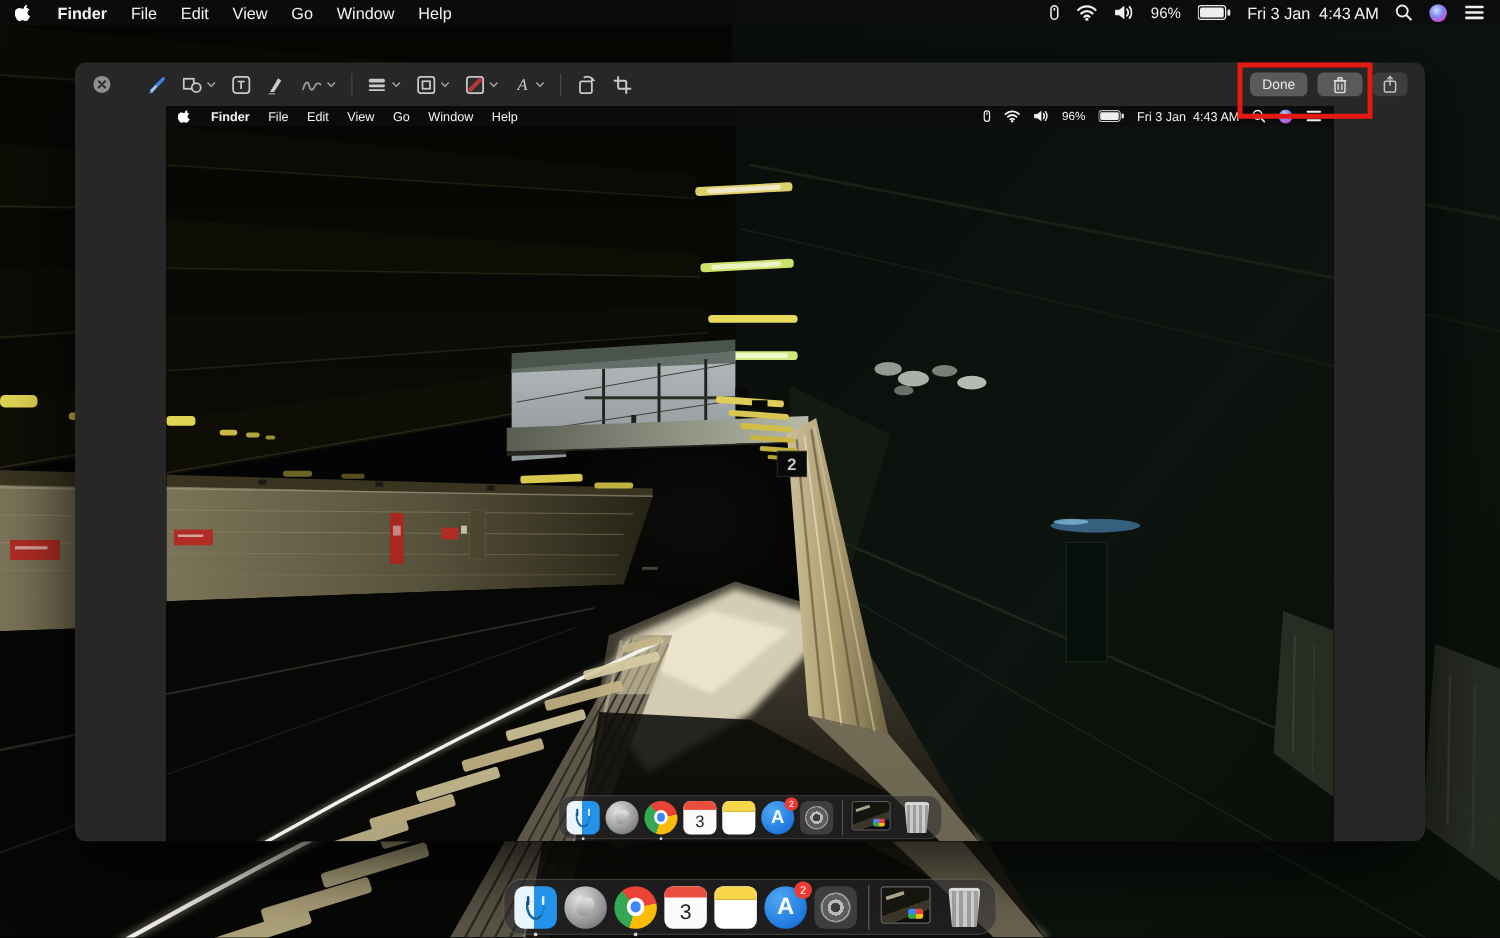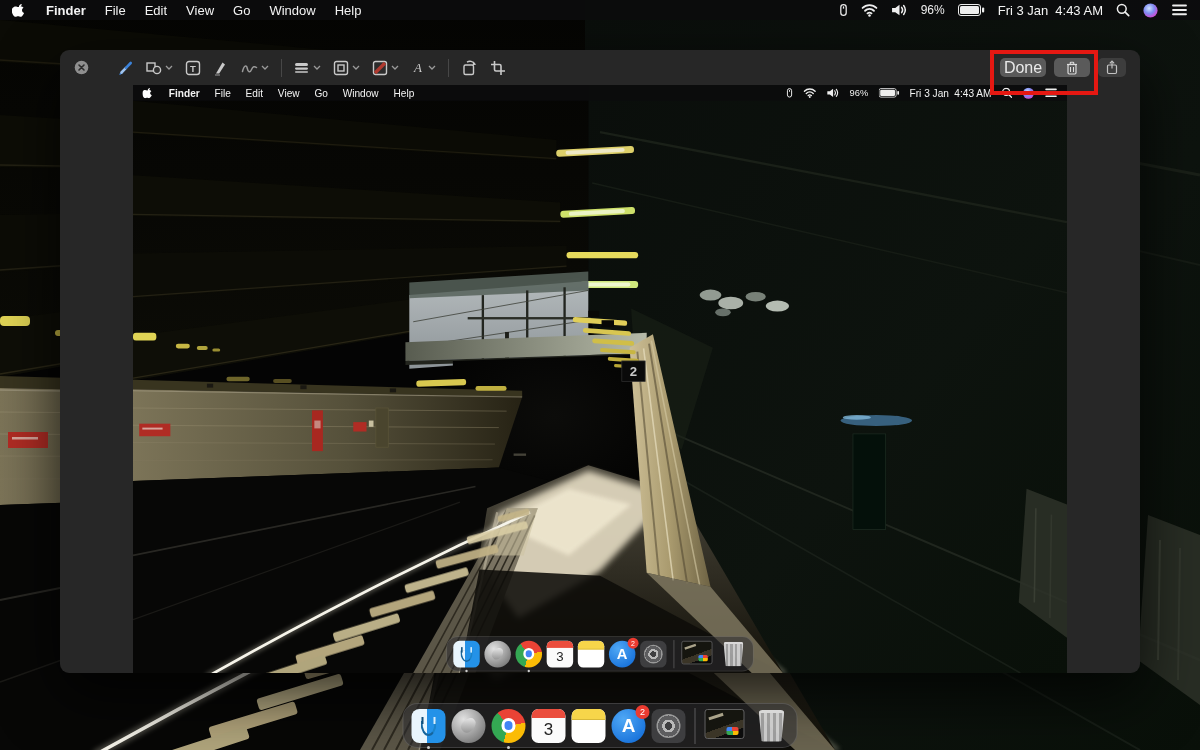--- a/index.html
+++ b/index.html
@@ -87,21 +87,21 @@
   
   .window { position:absolute; left:60px; top:50px; width:1080px; height:623px;
             background:#272727; border-radius:9px; box-shadow:0 22px 60px rgba(0,0,0,.75);
             z-index:20; }
   .toolbar { position:absolute; left:0; top:0; right:0; height:35px; display:flex;
              align-items:center; padding:0 14px; gap:12px; color:#c9c9c9; }
   .tool { display:flex; align-items:center; gap:3px; }
   .tool svg { display:block; }
   .tb-sep { width:1px; height:18px; background:#474747; }
   .tb-right { margin-left:auto; display:flex; align-items:center; gap:8px; }
-  .btn { height:19px; border-radius:5px; background:#5a5a5a; color:#e9e9e9; font-size:16px;
+  .btn { height:19px; border-radius:5px; background:#5a5a5a; color:#e9e9e9; font-size:11px;
          display:flex; align-items:center; justify-content:center; }
   .btn-done { width:46px; }
   .btn-trash { width:36px; }
   .btn-share { width:28px; background:#3d3d3d; }
 
   .stage { position:absolute; left:73px; top:35px; width:934px; height:588px; overflow:hidden;
            background:#000; }
   .inner-desktop { position:absolute; left:0; top:0; width:1200px; height:750px;
            transform:scale(0.77833, 0.784); transform-origin:0 0; background:#000; }
 

